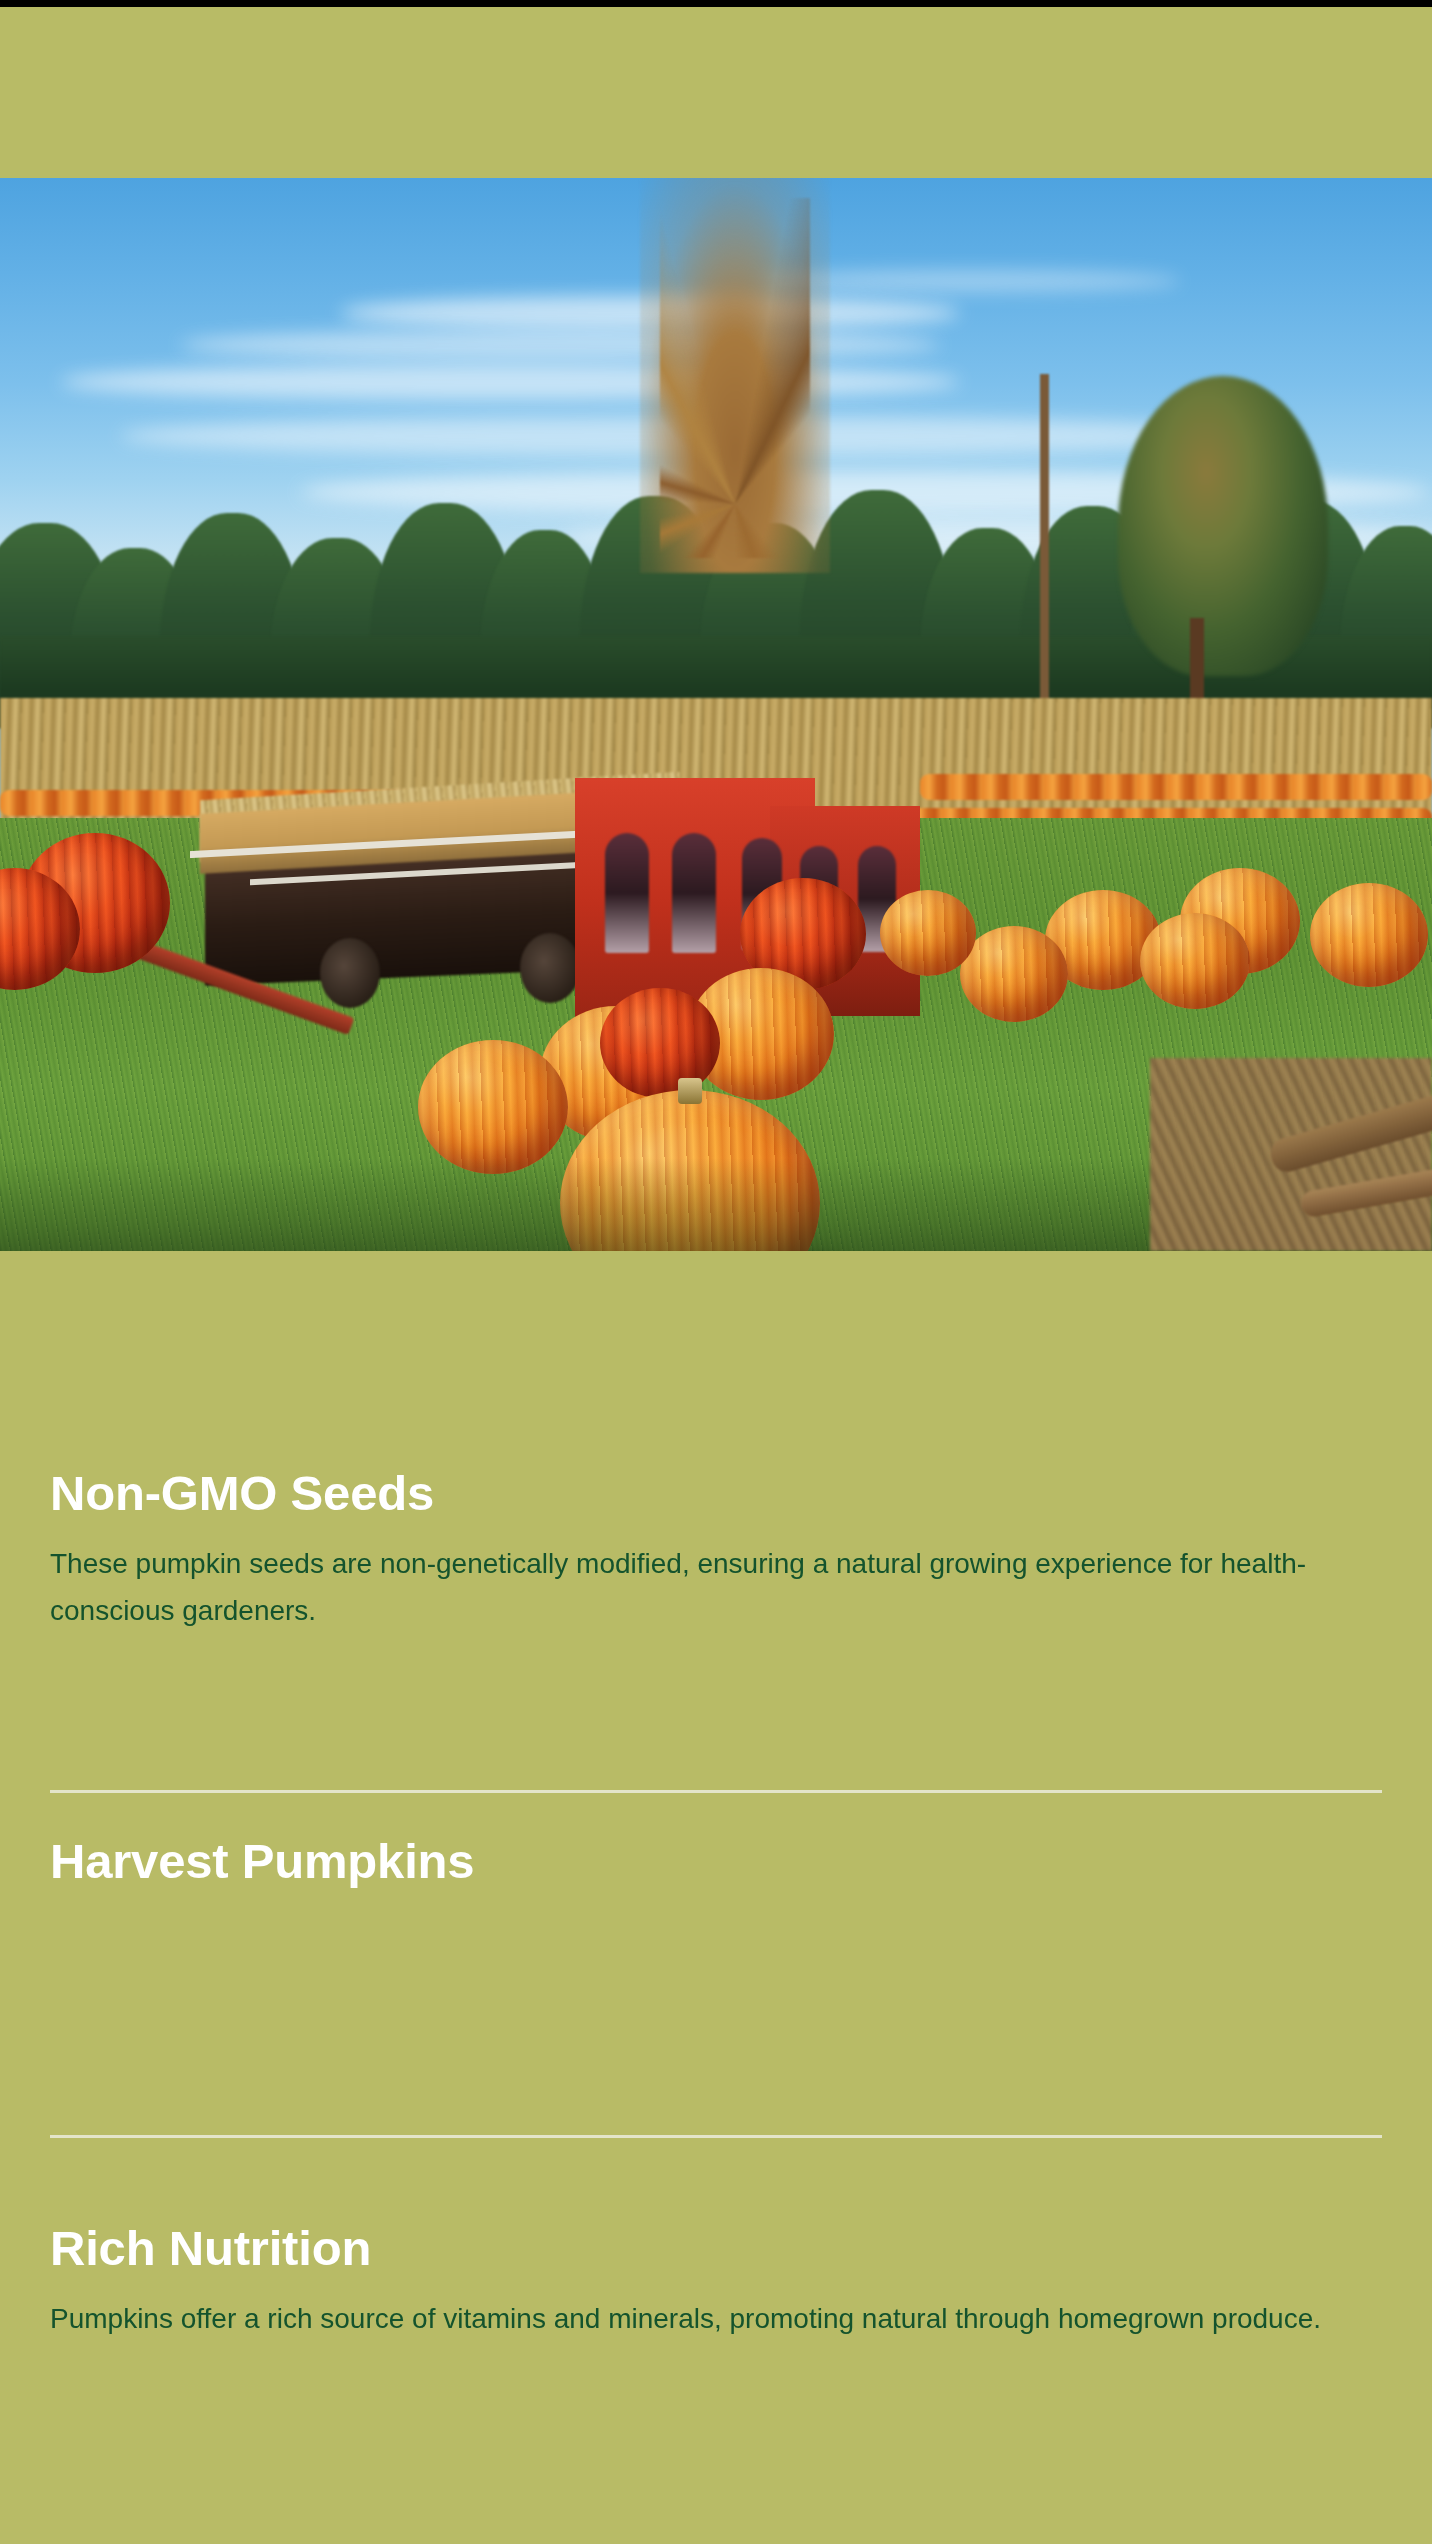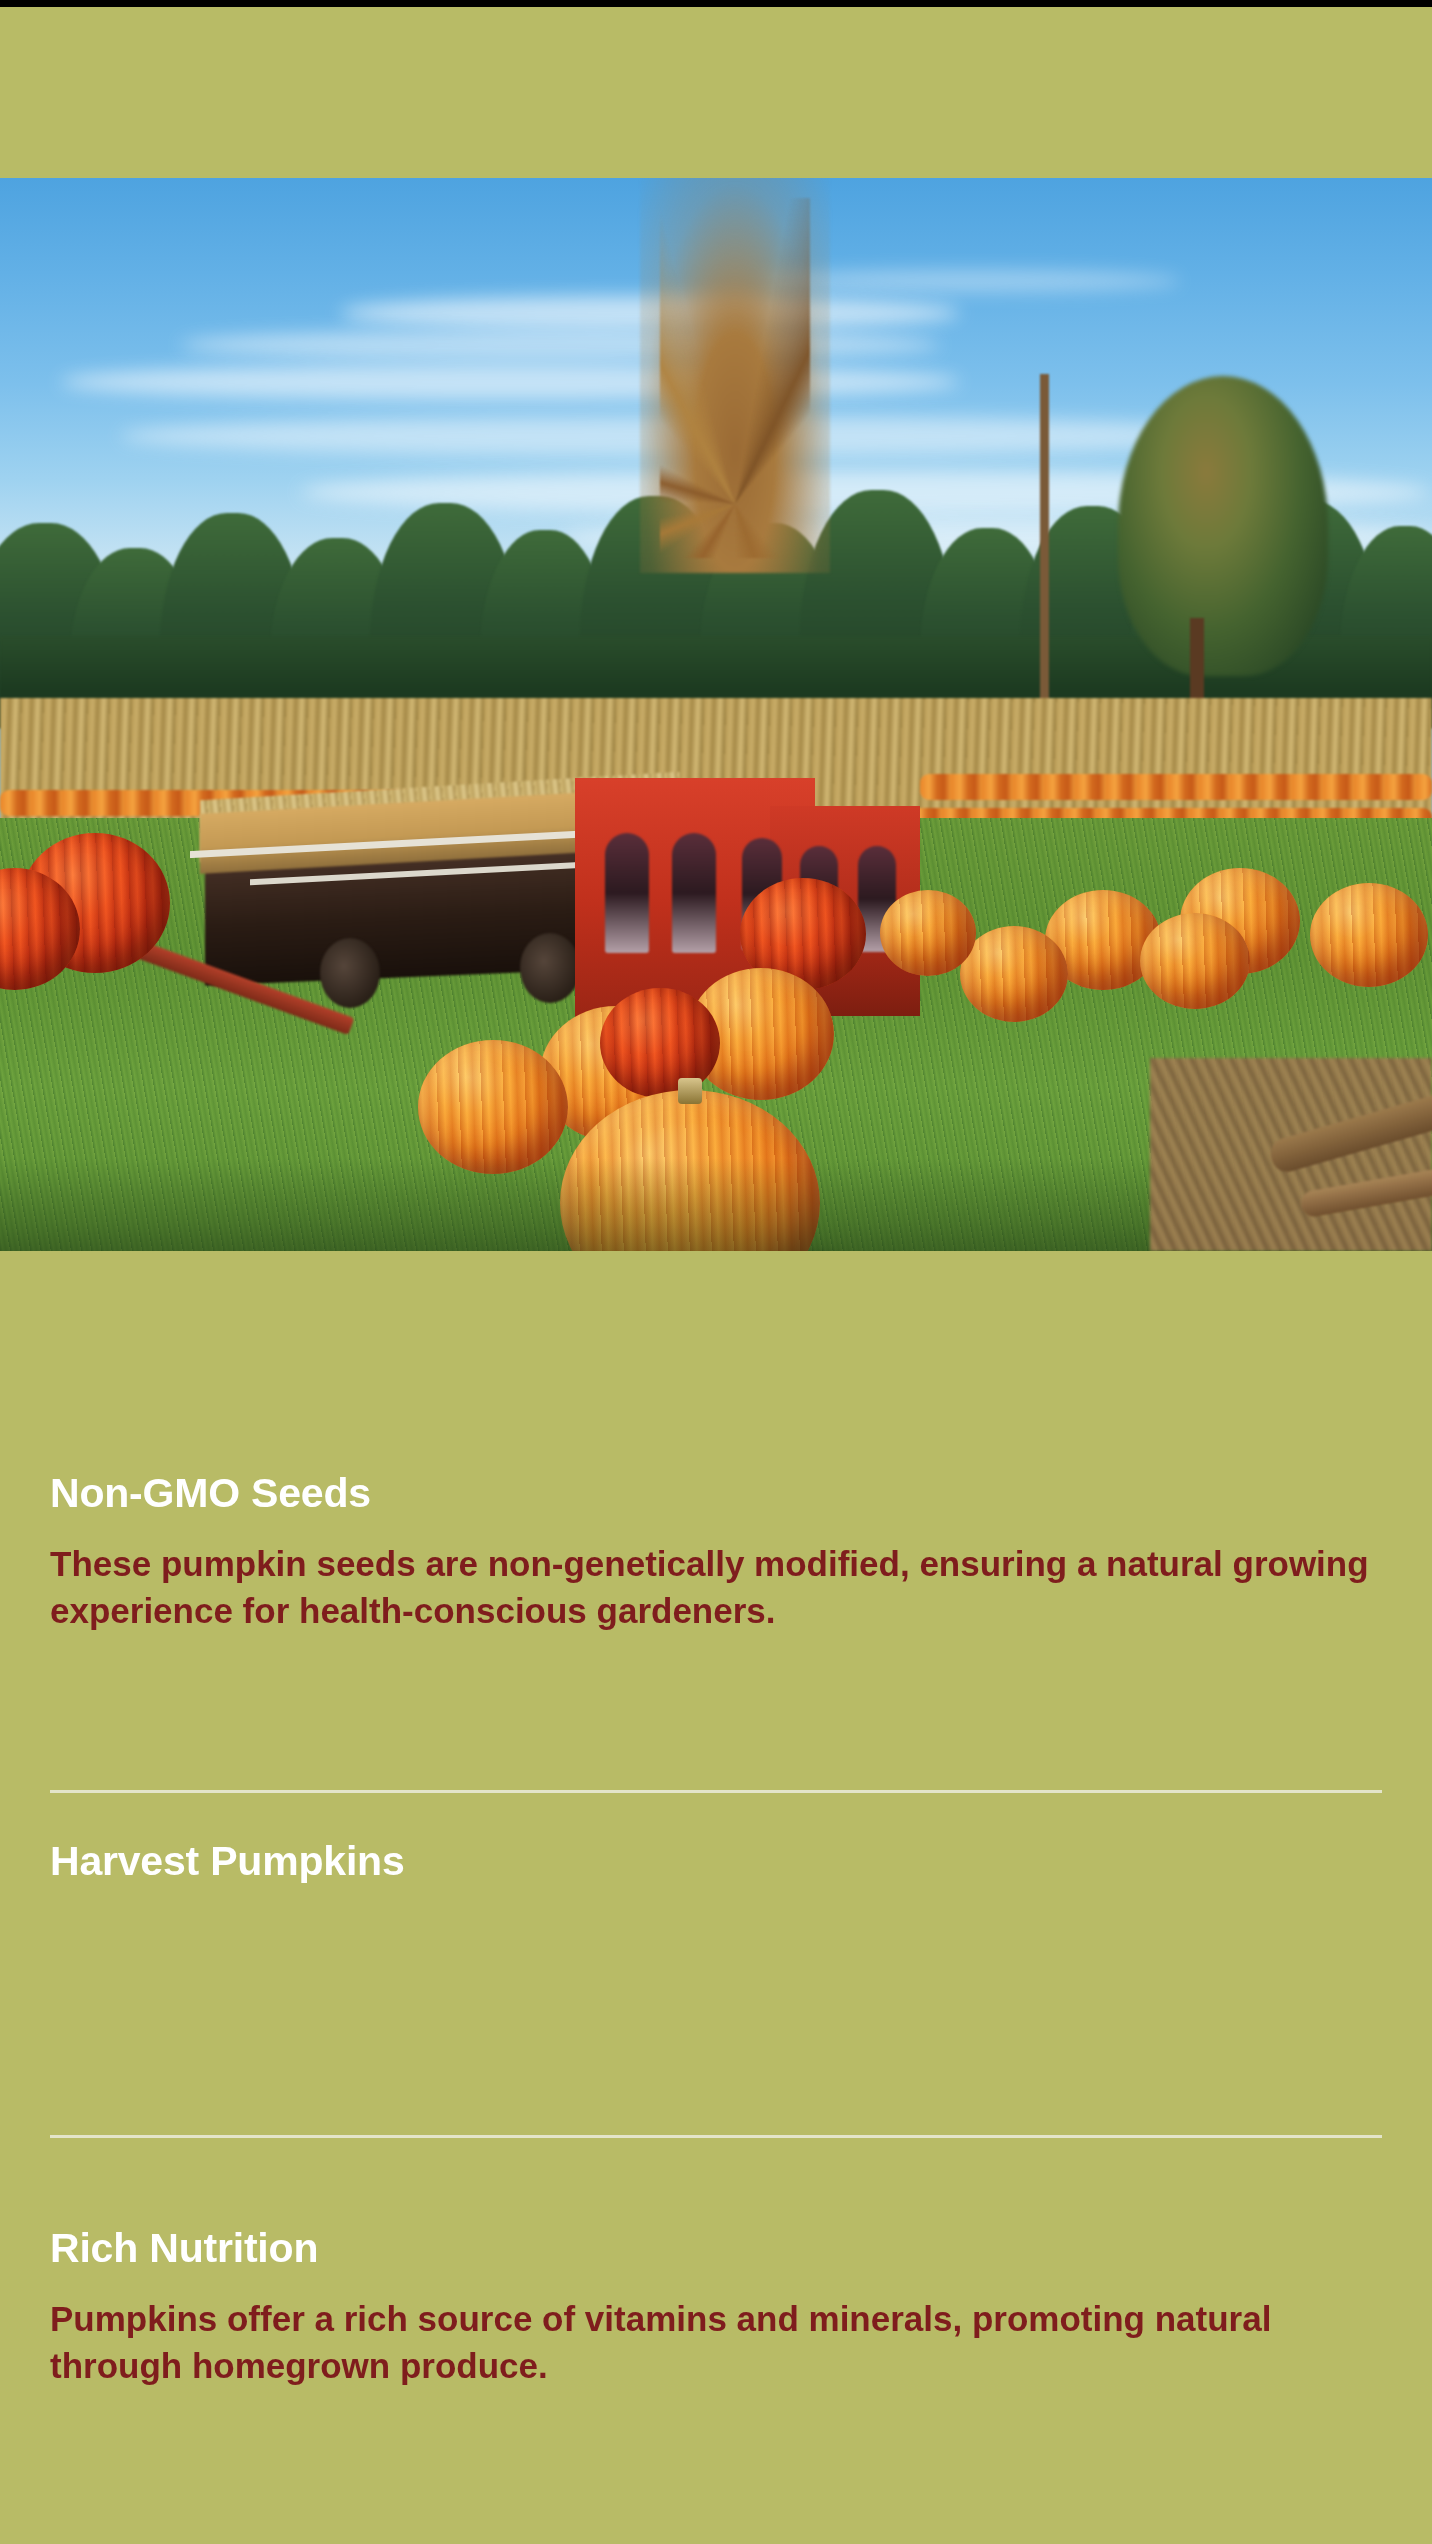--- a/index.html
+++ b/index.html
@@ -352,30 +352,30 @@
     top:1251px; left:0;
     width:1432px;
     height:1293px;
     background:#b8bb66;
   }
 
   .feature { position:absolute; left:50px; width:1332px; }
 
   .f-title {
     color:#ffffff;
-    font-size:41px;
+    font-size:49px;
     font-weight:bold;
     letter-spacing:-0.2px;
     line-height:46px;
     white-space:nowrap;
   }
   .f-body {
-    color:#7f1d1d;
-    font-size:35px;
-    font-weight:bold;
+    color:#14532d;
+    font-size:28px;
+    font-weight:normal;
     line-height:47px;
     max-width:1320px;
   }
 
   .divider {
     position:absolute;
     left:50px;
     width:1332px;
     height:3px;
     background:#e3e4c9;

